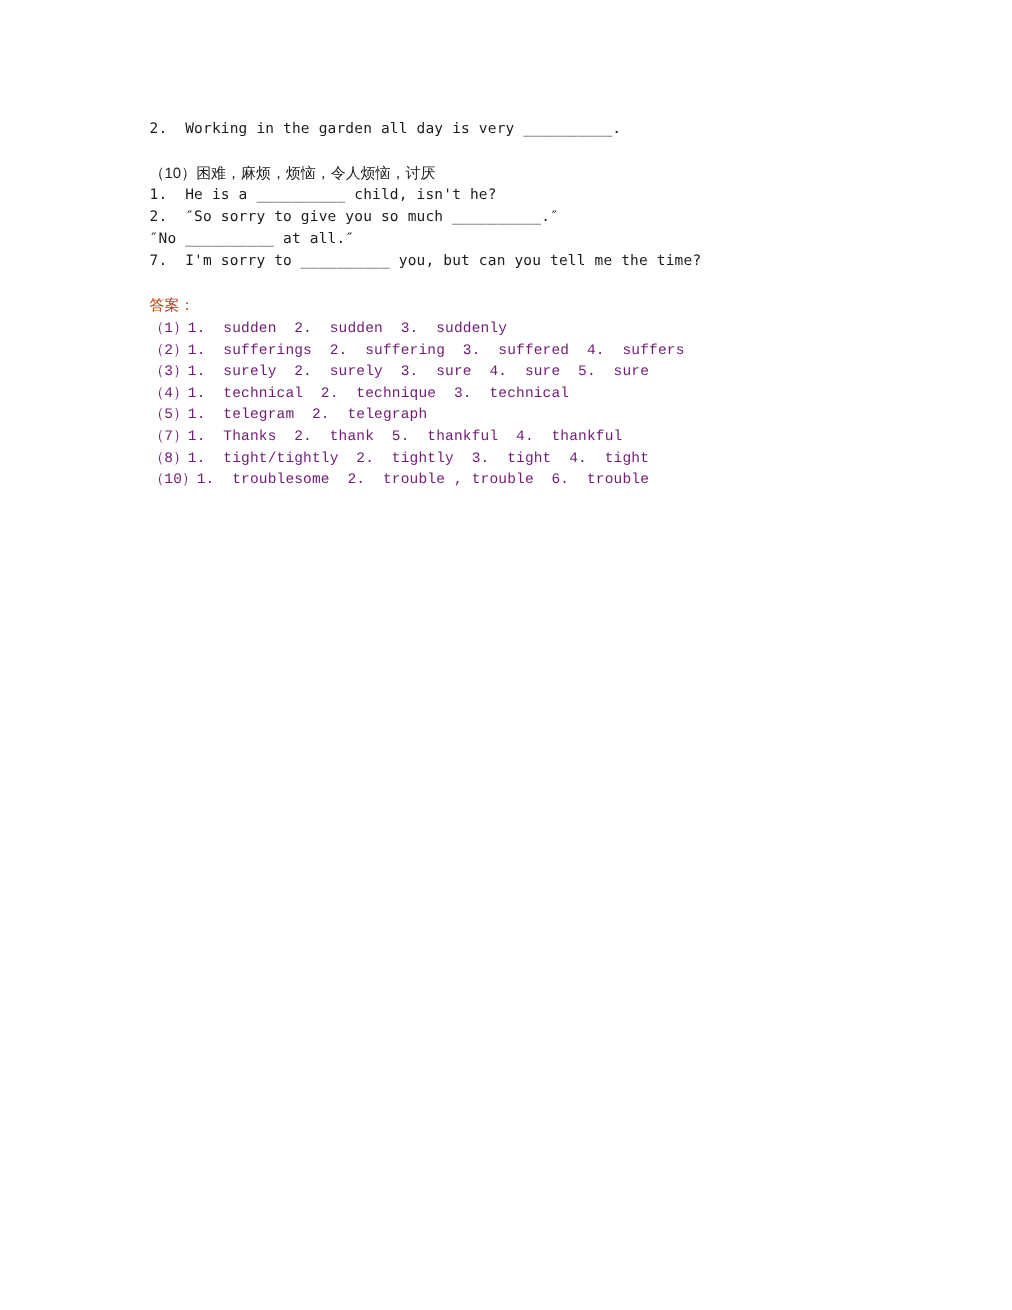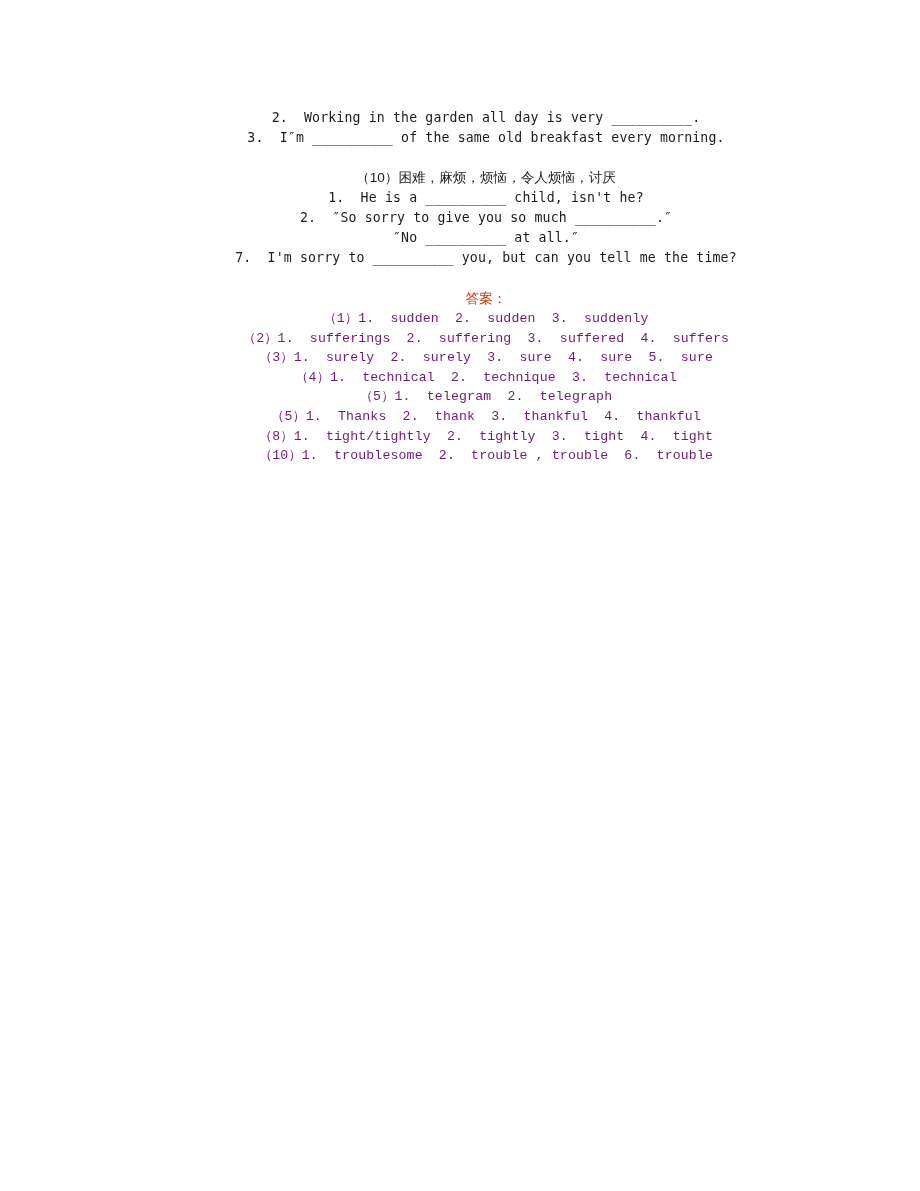--- a/index.html
+++ b/index.html
@@ -17,21 +17,20 @@
     -webkit-font-smoothing: antialiased;
   }
   .page {
     position: absolute;
     left: 0;
     top: 0;
     width: 920px;
     height: 1191px;
     background: #ffffff;
     overflow: hidden;
-    text-align: center;
   }
   .content {
     position: absolute;
     left: 136px;
     top: 108px;
     width: 700px;
   }
   .line {
     font-family: "DejaVu Sans Mono", "Liberation Mono", monospace;
     font-size: 13.2px;
@@ -67,21 +66,20 @@
   }
 </style>
 </head>
 <body>
 
 <div class="page">
   <div class="content">
 
     <div>
       <div class="line">2.  Working in the garden all day is very __________.</div>
-      <div class="line">3.  I″m __________ of the same old breakfast every morning.</div>
     </div>
 
     <div class="spacer-block"></div>
 
     <div>
       <div class="section-head">（10）困难，麻烦，烦恼，令人烦恼，讨厌</div>
       <div class="line">1.  He is a __________ child, isn't he?</div>
       <div class="line">2.  ″So sorry to give you so much __________.″</div>
       <div class="line">″No __________ at all.″</div>
       <div class="line">7.  I'm sorry to __________ you, but can you tell me the time?</div>
@@ -89,19 +87,19 @@
 
     <div class="spacer-block"></div>
 
     <div>
       <div class="answers-title">答案：</div>
       <div class="ans-line">（1）1.  sudden  2.  sudden  3.  suddenly</div>
       <div class="ans-line">（2）1.  sufferings  2.  suffering  3.  suffered  4.  suffers</div>
       <div class="ans-line">（3）1.  surely  2.  surely  3.  sure  4.  sure  5.  sure</div>
       <div class="ans-line">（4）1.  technical  2.  technique  3.  technical</div>
       <div class="ans-line">（5）1.  telegram  2.  telegraph</div>
-      <div class="ans-line">（5）1.  Thanks  2.  thank  3.  thankful  4.  thankful</div>
+      <div class="ans-line">（7）1.  Thanks  2.  thank  5.  thankful  4.  thankful</div>
       <div class="ans-line">（8）1.  tight/tightly  2.  tightly  3.  tight  4.  tight</div>
       <div class="ans-line">（10）1.  troublesome  2.  trouble , trouble  6.  trouble</div>
     </div>
 
   </div>
 </div>
 
 </body></html>

